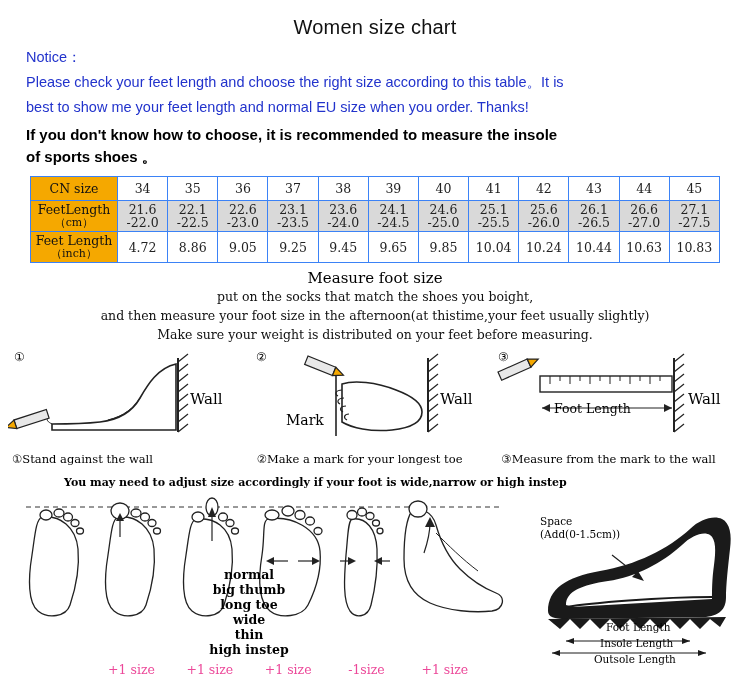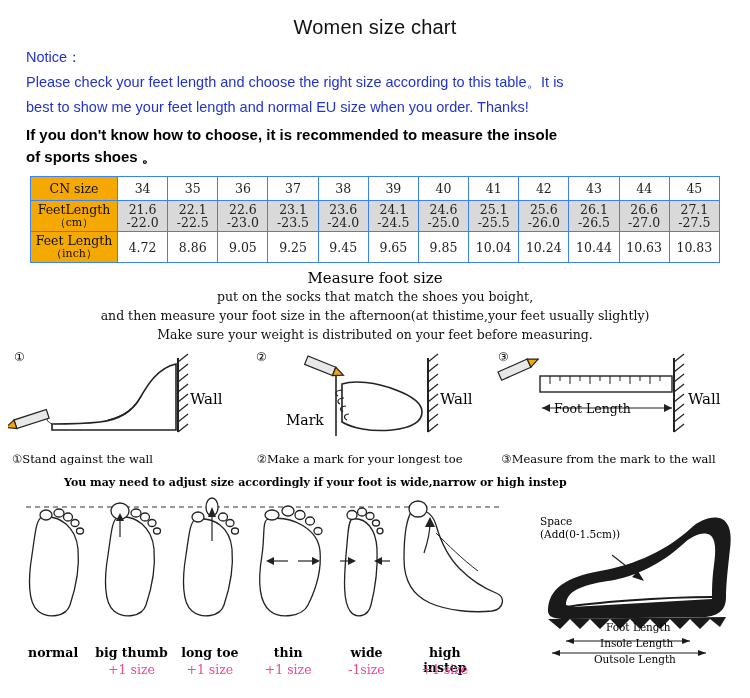--- a/index.html
+++ b/index.html
@@ -154,24 +154,25 @@
     margin-left: 36px;
   }
   
   .feet-area {
     position: relative;
     margin-top: 4px;
     height: 190px;
   }
   .feet-labels {
     position: absolute;
-    bottom: 8px;
+    bottom: 26px;
     left: 0;
     width: 520px;
     display: flex;
+    flex-direction: column;
   }
   .foot-label {
     flex: 1;
     text-align: center;
     font-size: 12.5px;
     font-family: "DejaVu Serif", serif;
     font-weight: bold;
   }
   .feet-sizes {
     position: absolute;
@@ -509,22 +510,22 @@
     </div>
 
     <div class="dim-label" style="left:606px; top:128px;">Foot Length</div>
     <div class="dim-label" style="left:600px; top:144px;">Insole Length</div>
     <div class="dim-label" style="left:594px; top:160px;">Outsole Length</div>
 
     <div class="feet-labels" style="left:14px; width:470px;">
       <div class="foot-label">normal</div>
       <div class="foot-label">big thumb</div>
       <div class="foot-label">long toe</div>
+      <div class="foot-label">wide</div>
       <div class="foot-label">thin</div>
-      <div class="foot-label">wide</div>
       <div class="foot-label">high instep</div>
     </div>
 
     <div class="feet-sizes" style="left:14px; width:470px;">
       <div class="foot-size"></div>
       <div class="foot-size">+1 size</div>
       <div class="foot-size">+1 size</div>
       <div class="foot-size">+1 size</div>
       <div class="foot-size">-1size</div>
       <div class="foot-size">+1 size</div>

